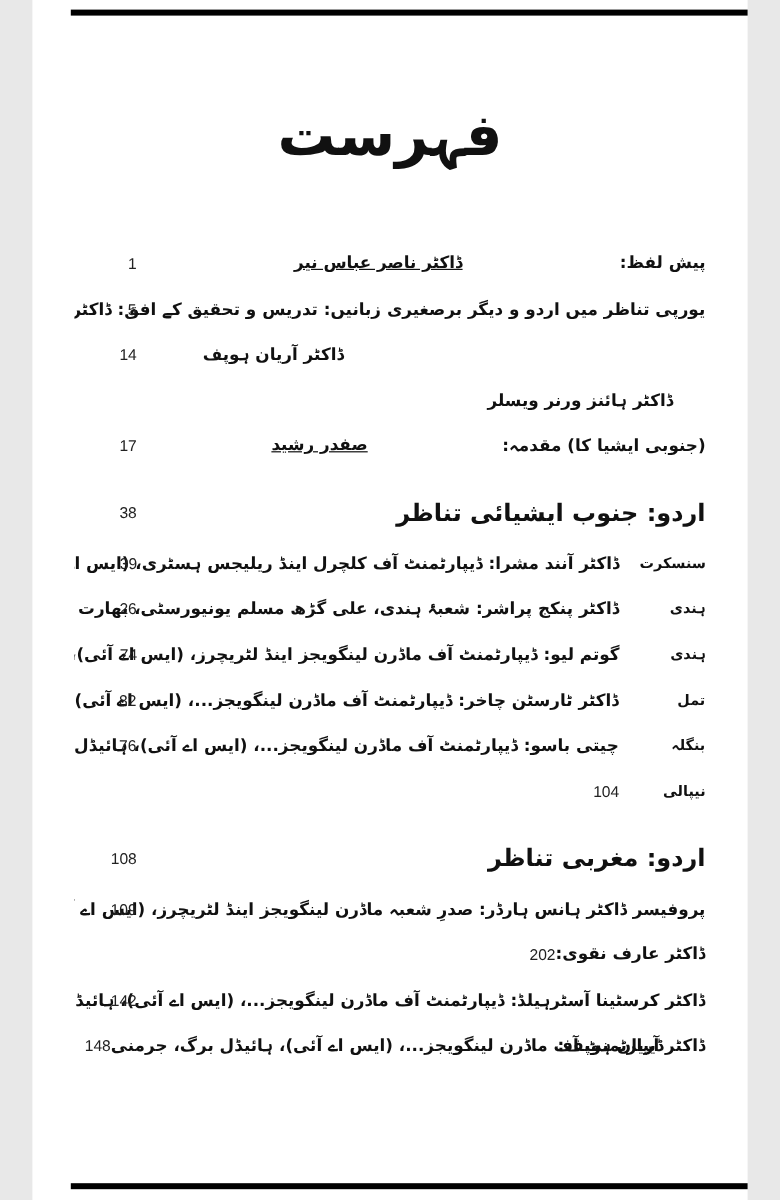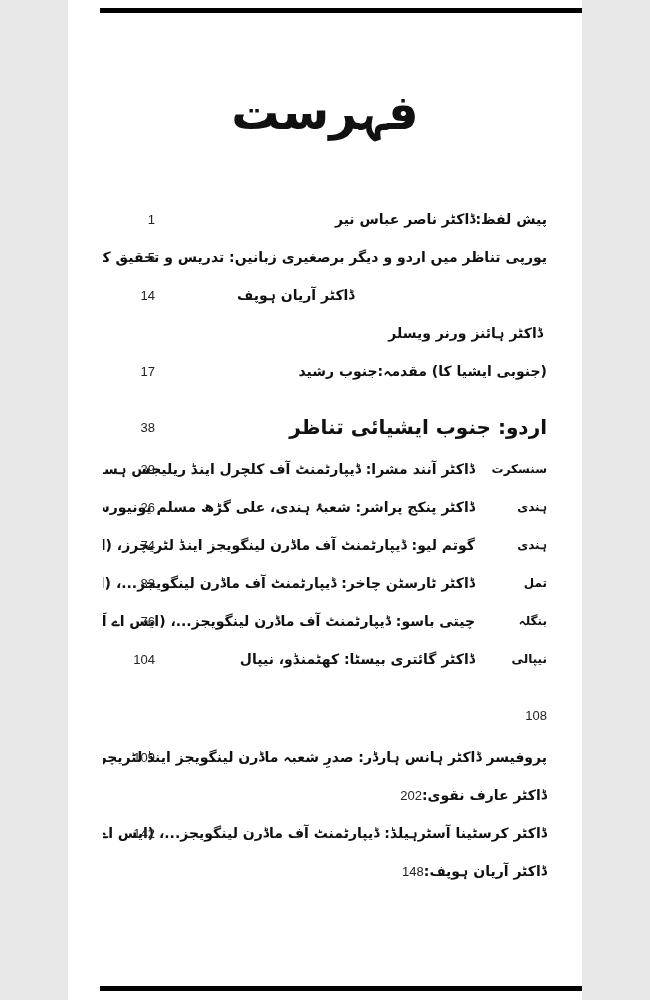--- a/index.html
+++ b/index.html
@@ -1,18 +1,18 @@
 <!DOCTYPE html>
 <html lang="ur"><head>
 <meta charset="utf-8">
 <style>
   html, body { margin: 0; padding: 0; background: #e8e8e8; }
   .page {
     position: relative;
-    width: 514px; height: 1000px;
+    width: 596px; height: 1000px;
     margin: 0 auto;
     background: #ffffff;
     color: #111111;
     font-family: "DejaVu Sans", sans-serif;
     overflow: hidden;
   }
   .rule {
     position: absolute; left: 32px; width: 586px; height: 5px;
     background: #000000;
   }
@@ -33,29 +33,29 @@
     height: 28px; margin-bottom: 10px;
     font-size: 14px; font-weight: bold;
     overflow: hidden;
     white-space: nowrap;
   }
   .row:first-child { margin-top: 9px; }
   .row-title { white-space: nowrap; min-width: 0; }
   .full .row-title { flex: 1; }
   .row-label { flex: 0 0 72px; font-size: 12px; }
   .label .row-title { flex: 1; }
-  .split-center .row-author { flex: 1; text-align: right; }
-  .split-left  .row-author { flex: 1; text-align: left; padding-left: 82px; }
+  .split-center .row-author { flex: 1; text-align: center; text-decoration: underline; }
+  .split-left  .row-author { flex: 1; text-align: left; padding-left: 55px; }
   .inline .row-author { flex: 1; margin-right: 35px; }
   .english-row .row-english {
     white-space: nowrap;
     font-family: "Liberation Sans", sans-serif;
     font-size: 15px; font-weight: bold;
   }
-  .english-row .row-author { flex: 1; margin-right: 4px; }
+  .english-row .row-author { flex: 1; margin-right: 27px; }
   .section {
     height: 36px; margin-top: 24px;
     font-size: 20px;
   }
   .section .row-title { flex: 1; }
   .row-num {
     flex: 0 0 52px;
     direction: ltr; text-align: right;
     font-family: "Liberation Sans", sans-serif;
     font-size: 13px; font-weight: normal;
@@ -80,21 +80,21 @@
       </div>
       <div class="row split-left">
         <span class="row-author">ڈاکٹر آریان ہوپف</span>
         <span class="row-num">14</span>
       </div>
       <div class="row english-row">
         <span class="row-author">ڈاکٹر ہائنز ورنر ویسلر</span>
       </div>
       <div class="row split-center">
         <span class="row-title">(جنوبی ایشیا کا) مقدمہ:</span>
-        <span class="row-author">جنوب رشید</span>
+        <span class="row-author">صفدر رشید</span>
         <span class="row-num">17</span>
       </div>
       <div class="row section full">
         <span class="row-title">اردو: جنوب ایشیائی تناظر</span>
         <span class="row-num">38</span>
       </div>
       <div class="row label">
         <span class="row-label">سنسکرت</span>
         <span class="row-title">ڈاکٹر آنند مشرا: ڈیپارٹمنٹ آف کلچرل اینڈ ریلیجس ہسٹری، (ایس اے آئی)، ہائیڈل برگ، جرمنی</span>
         <span class="row-num">39</span>
@@ -114,37 +114,38 @@
         <span class="row-title">ڈاکٹر ٹارسٹن چاخر: ڈیپارٹمنٹ آف ماڈرن لینگویجز...، (ایس اے آئی)، ہائیڈل برگ، جرمنی</span>
         <span class="row-num">82</span>
       </div>
       <div class="row label">
         <span class="row-label">بنگلہ</span>
         <span class="row-title">چیتی باسو: ڈیپارٹمنٹ آف ماڈرن لینگویجز...، (ایس اے آئی)، ہائیڈل برگ، جرمنی</span>
         <span class="row-num">76</span>
       </div>
       <div class="row label">
         <span class="row-label">نیپالی</span>
-        <span class="row-title">ڈاکٹر گائتری بیسٹا: کھٹمنڈو، نیپال</span>
         <span class="row-num">104</span>
       </div>
       <div class="row section full">
+        <span class="row-title">اردو: مغربی تناظر</span>
         <span class="row-num">108</span>
       </div>
       <div class="row full">
         <span class="row-title">پروفیسر ڈاکٹر ہانس ہارڈر: صدرِ شعبہ ماڈرن لینگویجز اینڈ لٹریچرز، (ایس اے آئی)، ہائیڈل برگ، جرمنی</span>
         <span class="row-num">109</span>
       </div>
       <div class="row inline">
         <span class="row-title">ڈاکٹر عارف نقوی:</span>
         <span class="row-num">202</span>
       </div>
       <div class="row full">
         <span class="row-title">ڈاکٹر کرسٹینا آسٹرہیلڈ: ڈیپارٹمنٹ آف ماڈرن لینگویجز...، (ایس اے آئی)، ہائیڈل برگ، جرمنی</span>
         <span class="row-num">142</span>
       </div>
       <div class="row inline">
         <span class="row-title">ڈاکٹر آریان ہوپف:</span>
+        <span class="row-author">ڈیپارٹمنٹ آف ماڈرن لینگویجز...، (ایس اے آئی)، ہائیڈل برگ، جرمنی</span>
         <span class="row-num">148</span>
       </div>
     </div>
   <div class="rule rule-bottom"></div>
 </div>
 
 </body></html>

